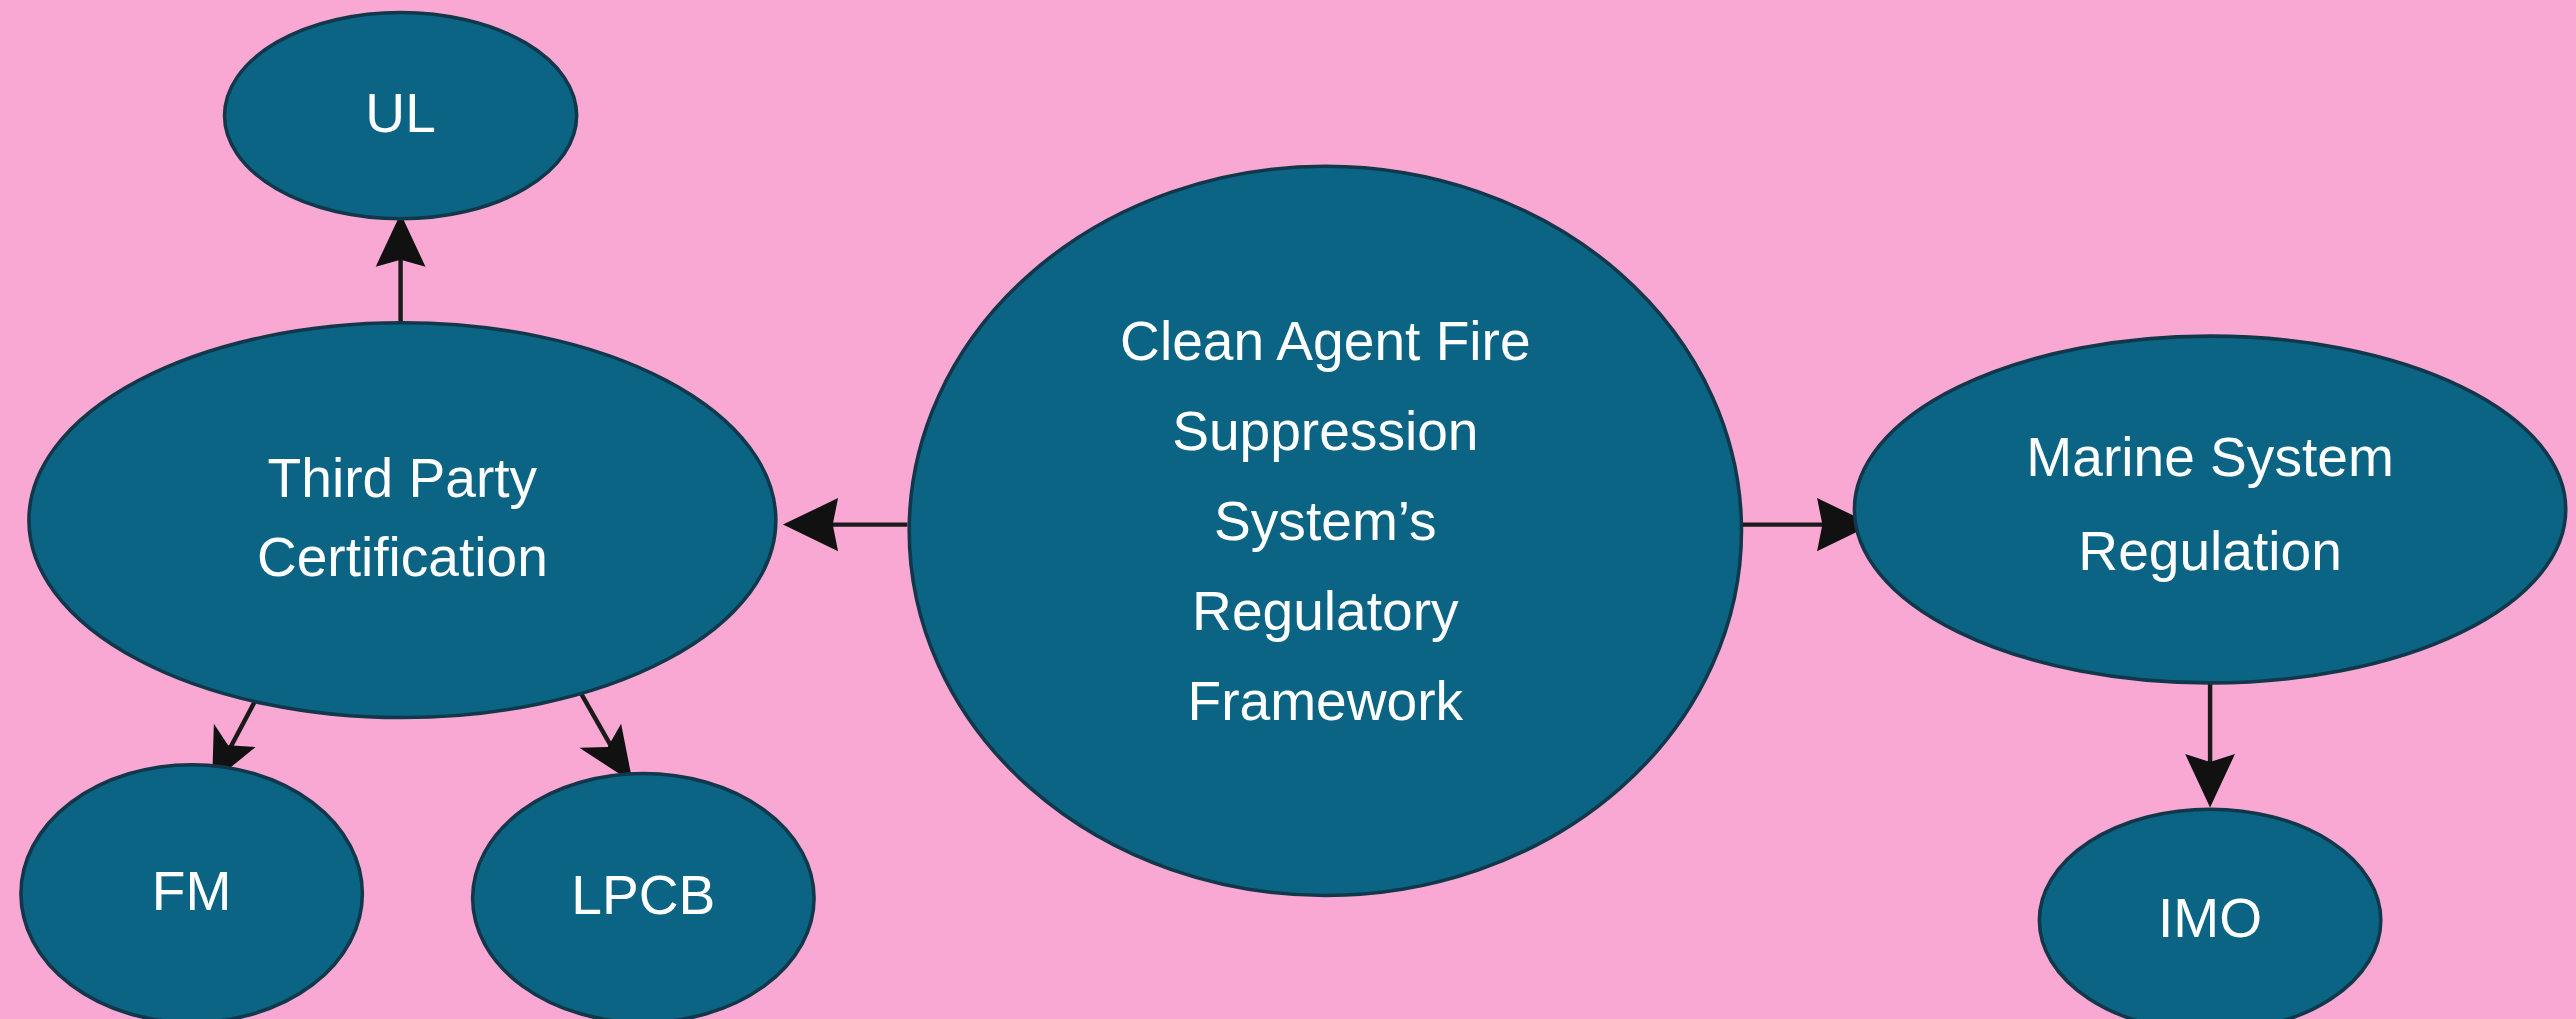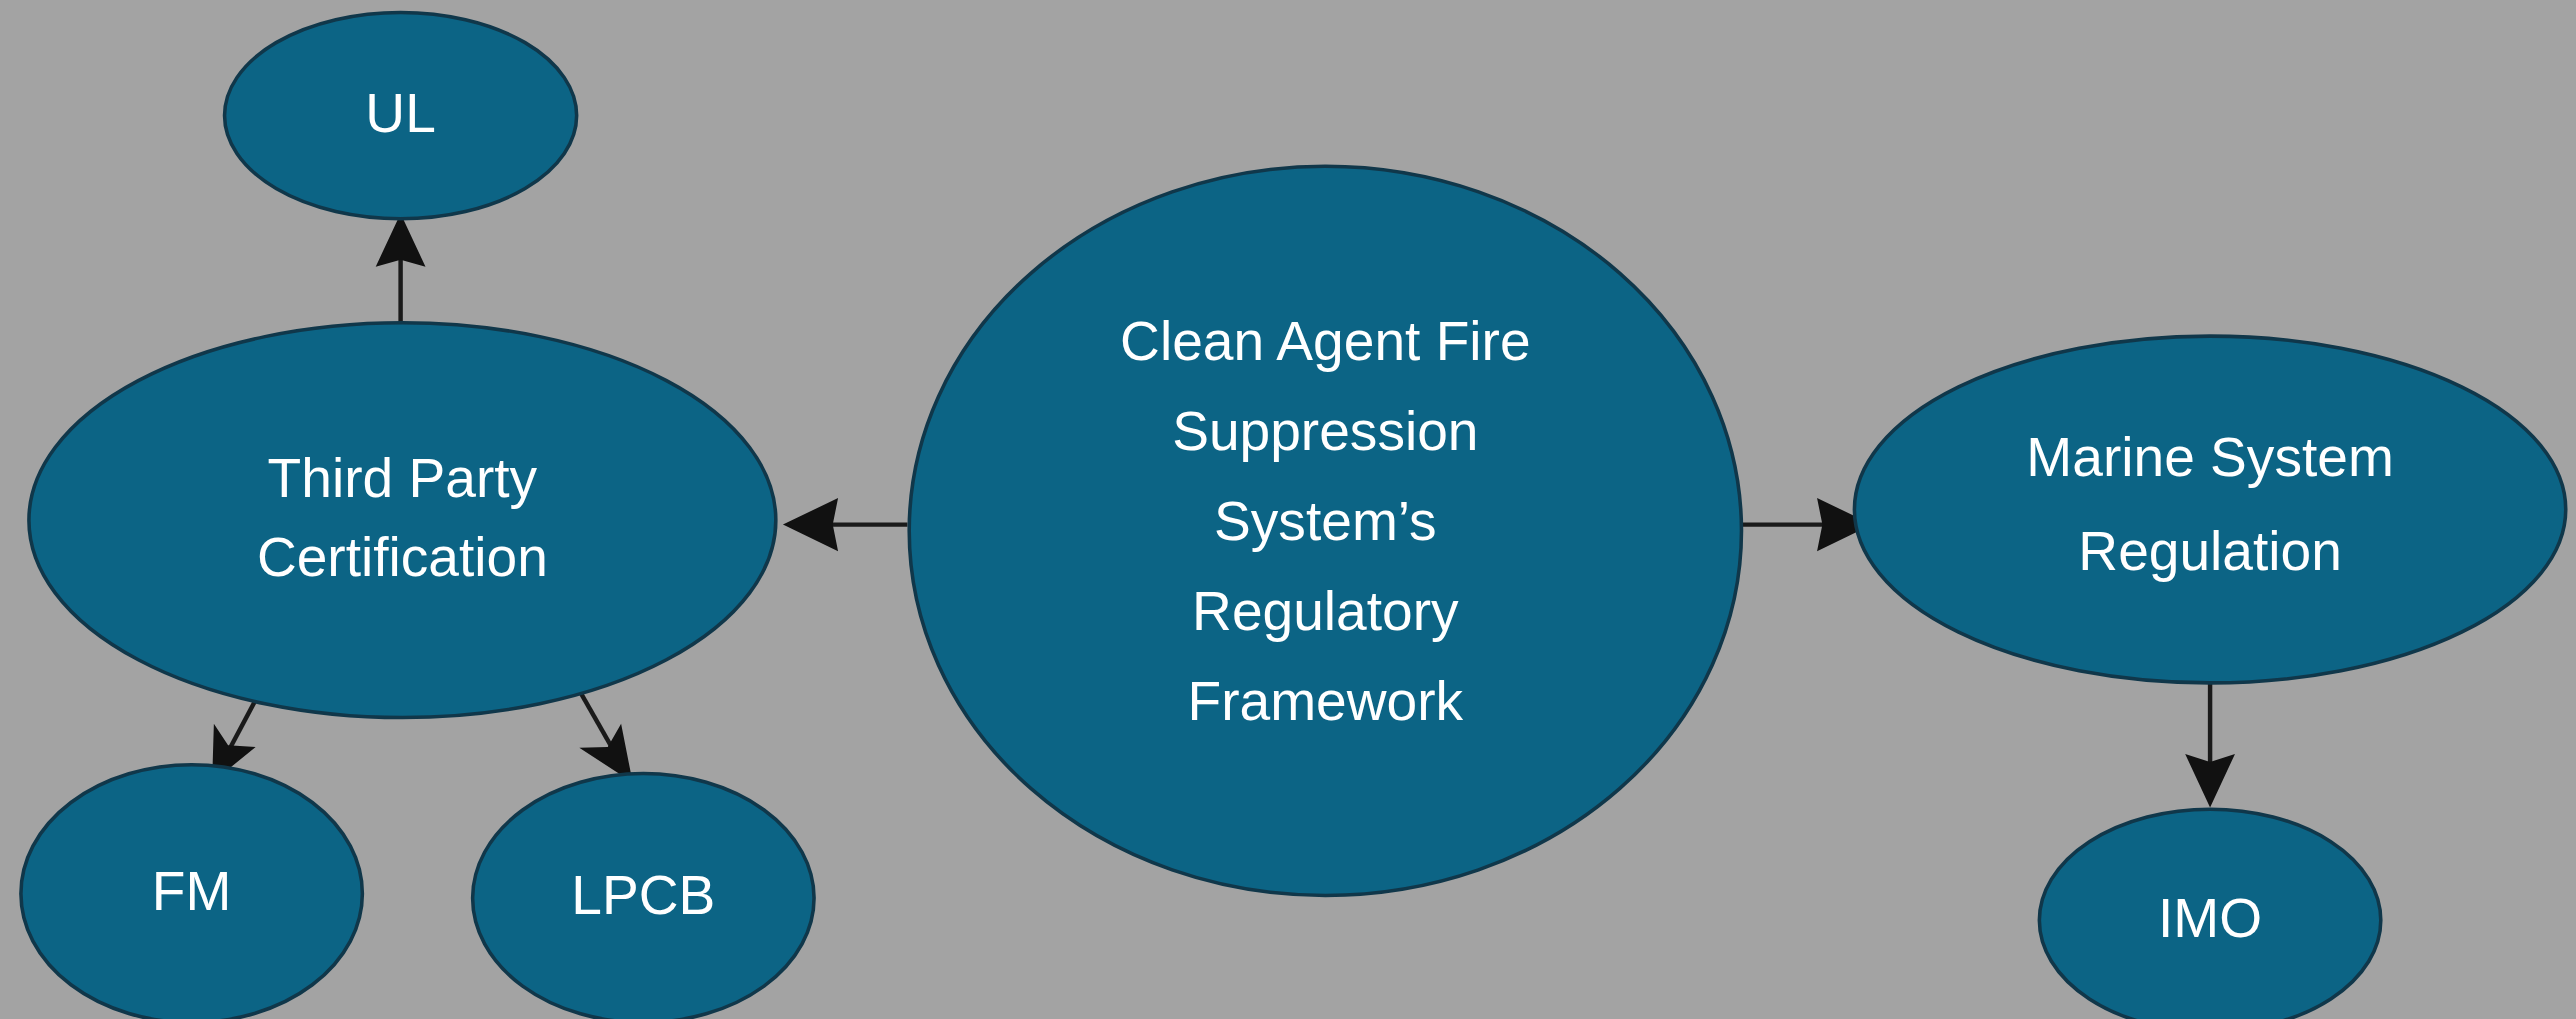--- a/index.html
+++ b/index.html
@@ -7,21 +7,21 @@
     padding: 0;
     background: #ffffff;
   }
   body {
     font-family: "Liberation Sans", sans-serif;
   }
   #canvas {
     position: relative;
     width: 2576px;
     height: 1019px;
-    background: #a3a3a3;
+    background: #f9a8d4;
     overflow: hidden;
   }
   #diagram-svg {
     position: absolute;
     top: 0;
     left: 0;
     width: 2576px;
     height: 1019px;
   }
   .node-ellipse {

